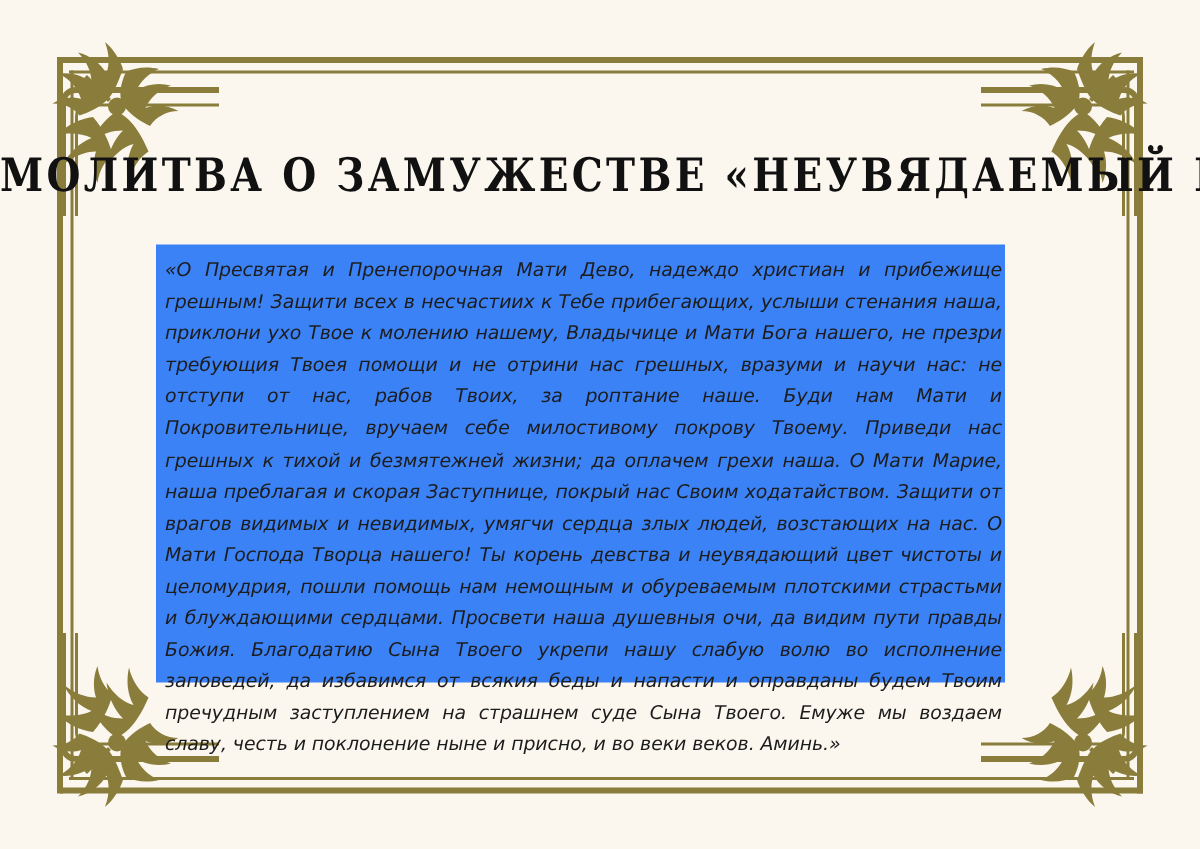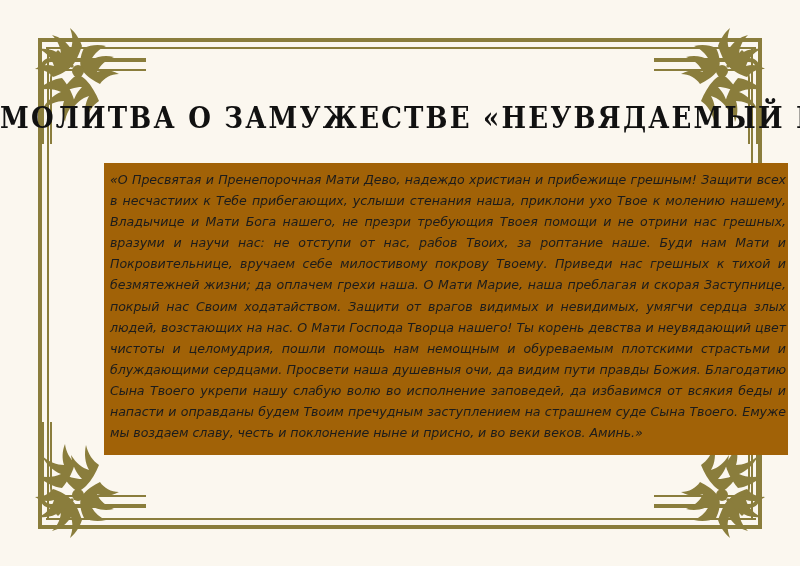--- a/index.html
+++ b/index.html
@@ -66,23 +66,23 @@
     white-space: nowrap;
     transform: scaleY(1.18);
     transform-origin: center top;
   }
 
   
   #body-block {
     position: absolute;
     left: 104px;
     top: 163px;
-    width: 684px;
+    width: 566px;
     height: 292px;
-    background: #a16207;
+    background: #3b82f6;
     box-sizing: border-box;
     padding: 6px 2px 0 6px;
   }
   #body-text {
     font-family: "DejaVu Sans", sans-serif;
     font-style: italic;
     font-size: 12.6px;
     line-height: 21.1px;
     color: #1c1c1c;
     text-align: justify;

